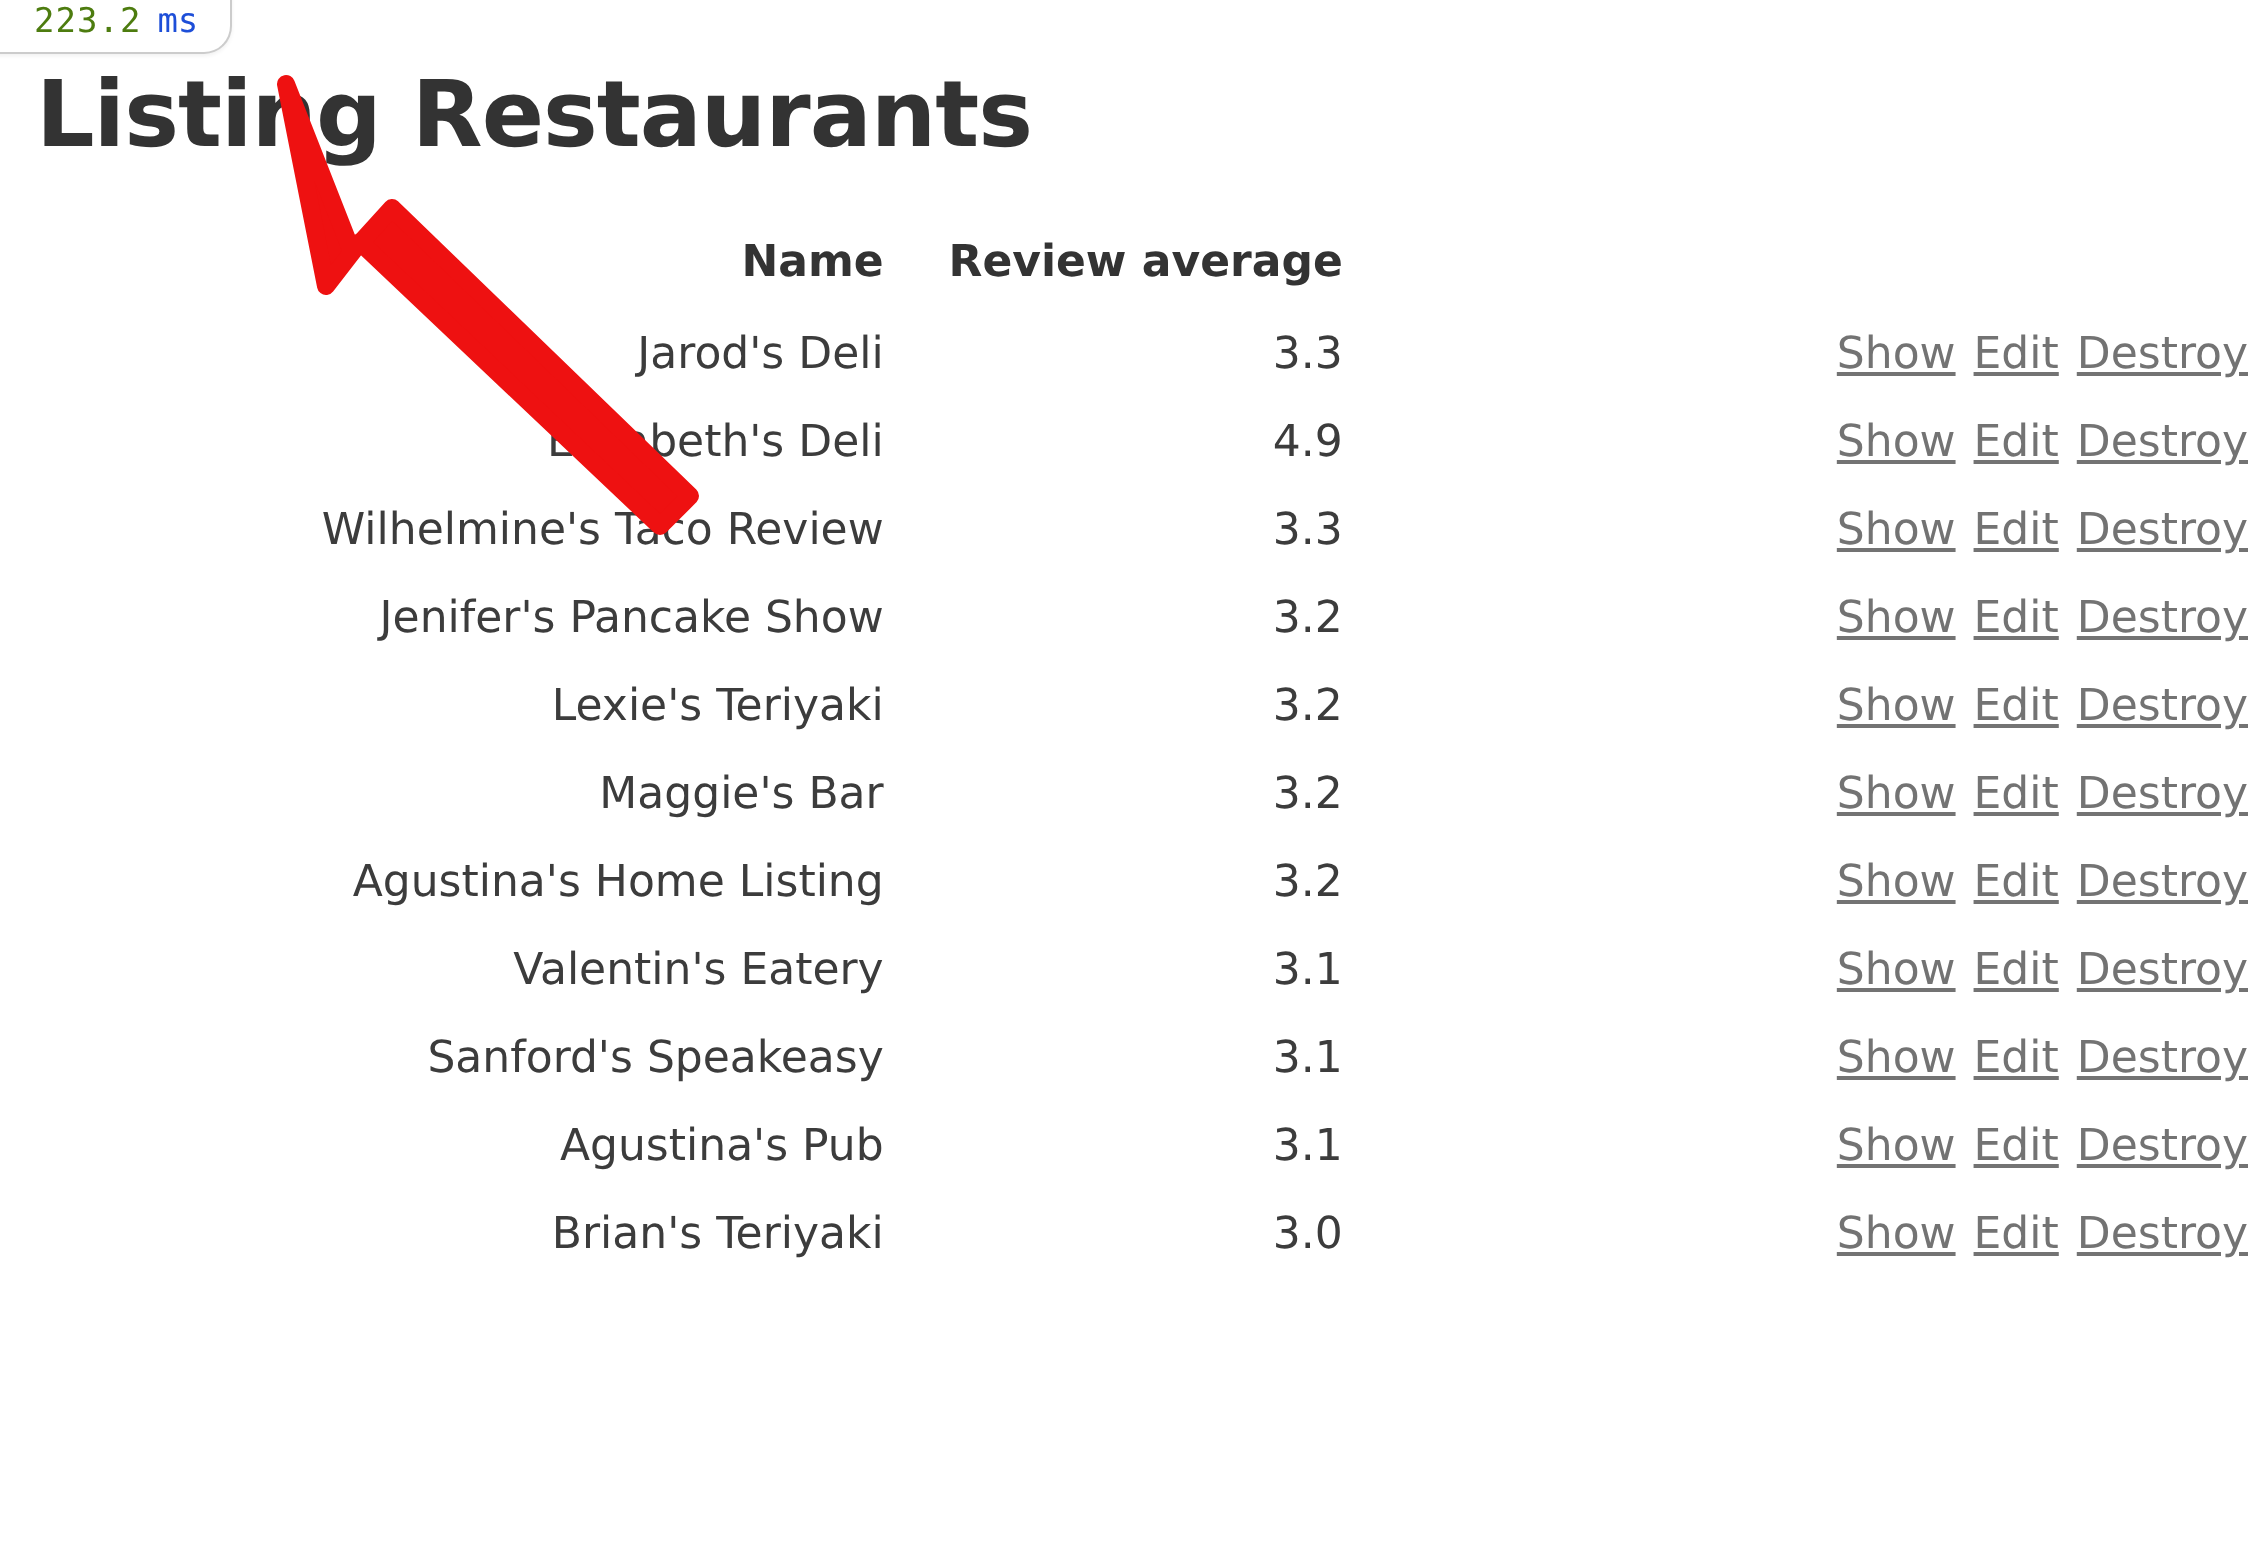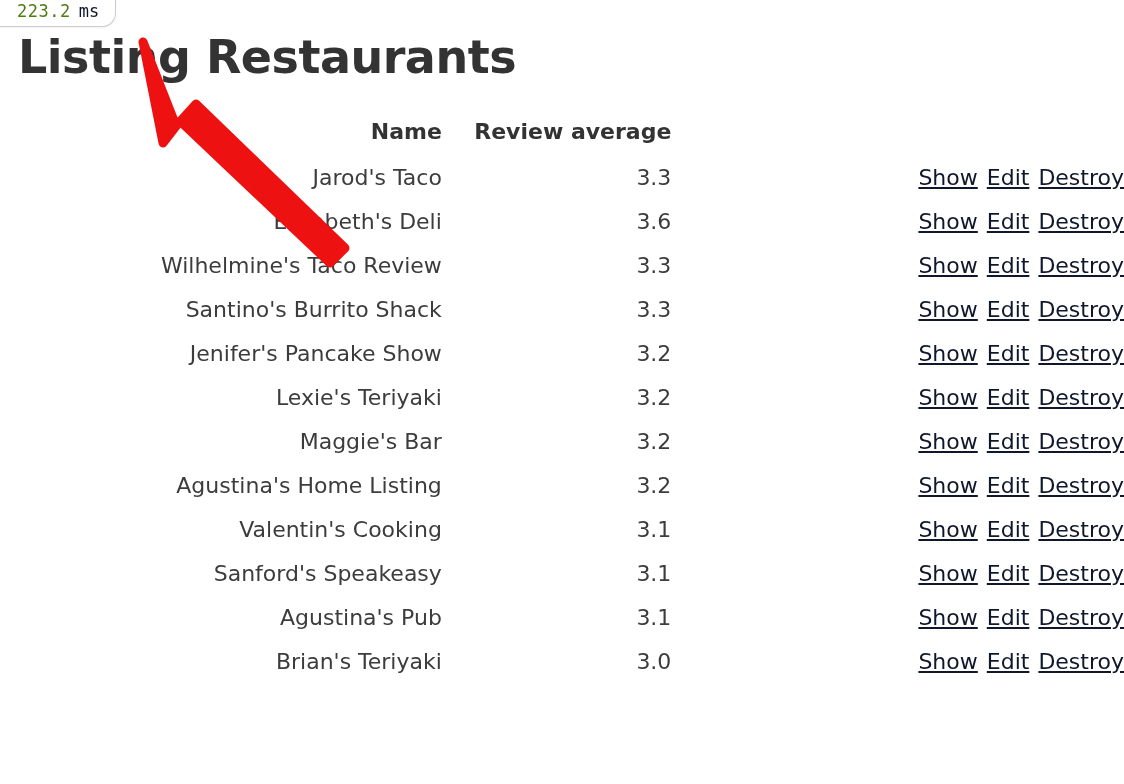--- a/index.html
+++ b/index.html
@@ -32,21 +32,21 @@
     font-size: 17px;
     line-height: 1;
     white-space: nowrap;
     box-shadow: 0 1px 2px rgba(0,0,0,0.06);
   }
   .perf-value {
     color: #4d7c0f;
     letter-spacing: 0.5px;
   }
   .perf-unit {
-    color: #0f172a;
+    color: #1d4ed8;
     margin-left: 8px;
   }
 
   
   .page-title {
     position: absolute;
     left: 18px;
     top: 26px;
     margin: 0;
     font-size: 46px;
@@ -87,21 +87,21 @@
   .col-acts   { width: 540px; }
 
   thead .col-name { padding-left: 148px !important; }
   thead .col-rating { padding-left: 0; }
 
   .restaurants-table tbody td {
     color: #3c3c3c;
   }
 
   .row-actions a {
-    color: #0f172a;
+    color: #737373;
     text-decoration: underline;
     text-underline-offset: 2px;
   }
   .act-space { display: inline-block; width: 9px; }
 
   
   .pointer-arrow {
     position: absolute;
     left: 0;
     top: 0;
@@ -123,61 +123,56 @@
 <table class="restaurants-table">
   <thead>
     <tr>
       <th class="col-name">Name</th>
       <th class="col-rating">Review average</th>
       <th class="col-acts"></th>
     </tr>
   </thead>
   <tbody id="table-body">
       <tr>
-        <td class="col-name">Jarod's Taco</td>
+        <td class="col-name">Jarod's Deli</td>
         <td class="col-rating">3.3</td>
         <td class="col-acts row-actions"><a href="#">Show</a><span class="act-space"></span><a href="#">Edit</a><span class="act-space"></span><a href="#">Destroy</a></td>
       </tr>
       <tr>
         <td class="col-name">Elisabeth's Deli</td>
-        <td class="col-rating">3.6</td>
+        <td class="col-rating">4.9</td>
         <td class="col-acts row-actions"><a href="#">Show</a><span class="act-space"></span><a href="#">Edit</a><span class="act-space"></span><a href="#">Destroy</a></td>
       </tr>
       <tr>
         <td class="col-name">Wilhelmine's Taco Review</td>
         <td class="col-rating">3.3</td>
         <td class="col-acts row-actions"><a href="#">Show</a><span class="act-space"></span><a href="#">Edit</a><span class="act-space"></span><a href="#">Destroy</a></td>
       </tr>
       <tr>
-        <td class="col-name">Santino's Burrito Shack</td>
-        <td class="col-rating">3.3</td>
-        <td class="col-acts row-actions"><a href="#">Show</a><span class="act-space"></span><a href="#">Edit</a><span class="act-space"></span><a href="#">Destroy</a></td>
-      </tr>
-      <tr>
         <td class="col-name">Jenifer's Pancake Show</td>
         <td class="col-rating">3.2</td>
         <td class="col-acts row-actions"><a href="#">Show</a><span class="act-space"></span><a href="#">Edit</a><span class="act-space"></span><a href="#">Destroy</a></td>
       </tr>
       <tr>
         <td class="col-name">Lexie's Teriyaki</td>
         <td class="col-rating">3.2</td>
         <td class="col-acts row-actions"><a href="#">Show</a><span class="act-space"></span><a href="#">Edit</a><span class="act-space"></span><a href="#">Destroy</a></td>
       </tr>
       <tr>
         <td class="col-name">Maggie's Bar</td>
         <td class="col-rating">3.2</td>
         <td class="col-acts row-actions"><a href="#">Show</a><span class="act-space"></span><a href="#">Edit</a><span class="act-space"></span><a href="#">Destroy</a></td>
       </tr>
       <tr>
         <td class="col-name">Agustina's Home Listing</td>
         <td class="col-rating">3.2</td>
         <td class="col-acts row-actions"><a href="#">Show</a><span class="act-space"></span><a href="#">Edit</a><span class="act-space"></span><a href="#">Destroy</a></td>
       </tr>
       <tr>
-        <td class="col-name">Valentin's Cooking</td>
+        <td class="col-name">Valentin's Eatery</td>
         <td class="col-rating">3.1</td>
         <td class="col-acts row-actions"><a href="#">Show</a><span class="act-space"></span><a href="#">Edit</a><span class="act-space"></span><a href="#">Destroy</a></td>
       </tr>
       <tr>
         <td class="col-name">Sanford's Speakeasy</td>
         <td class="col-rating">3.1</td>
         <td class="col-acts row-actions"><a href="#">Show</a><span class="act-space"></span><a href="#">Edit</a><span class="act-space"></span><a href="#">Destroy</a></td>
       </tr>
       <tr>
         <td class="col-name">Agustina's Pub</td>

